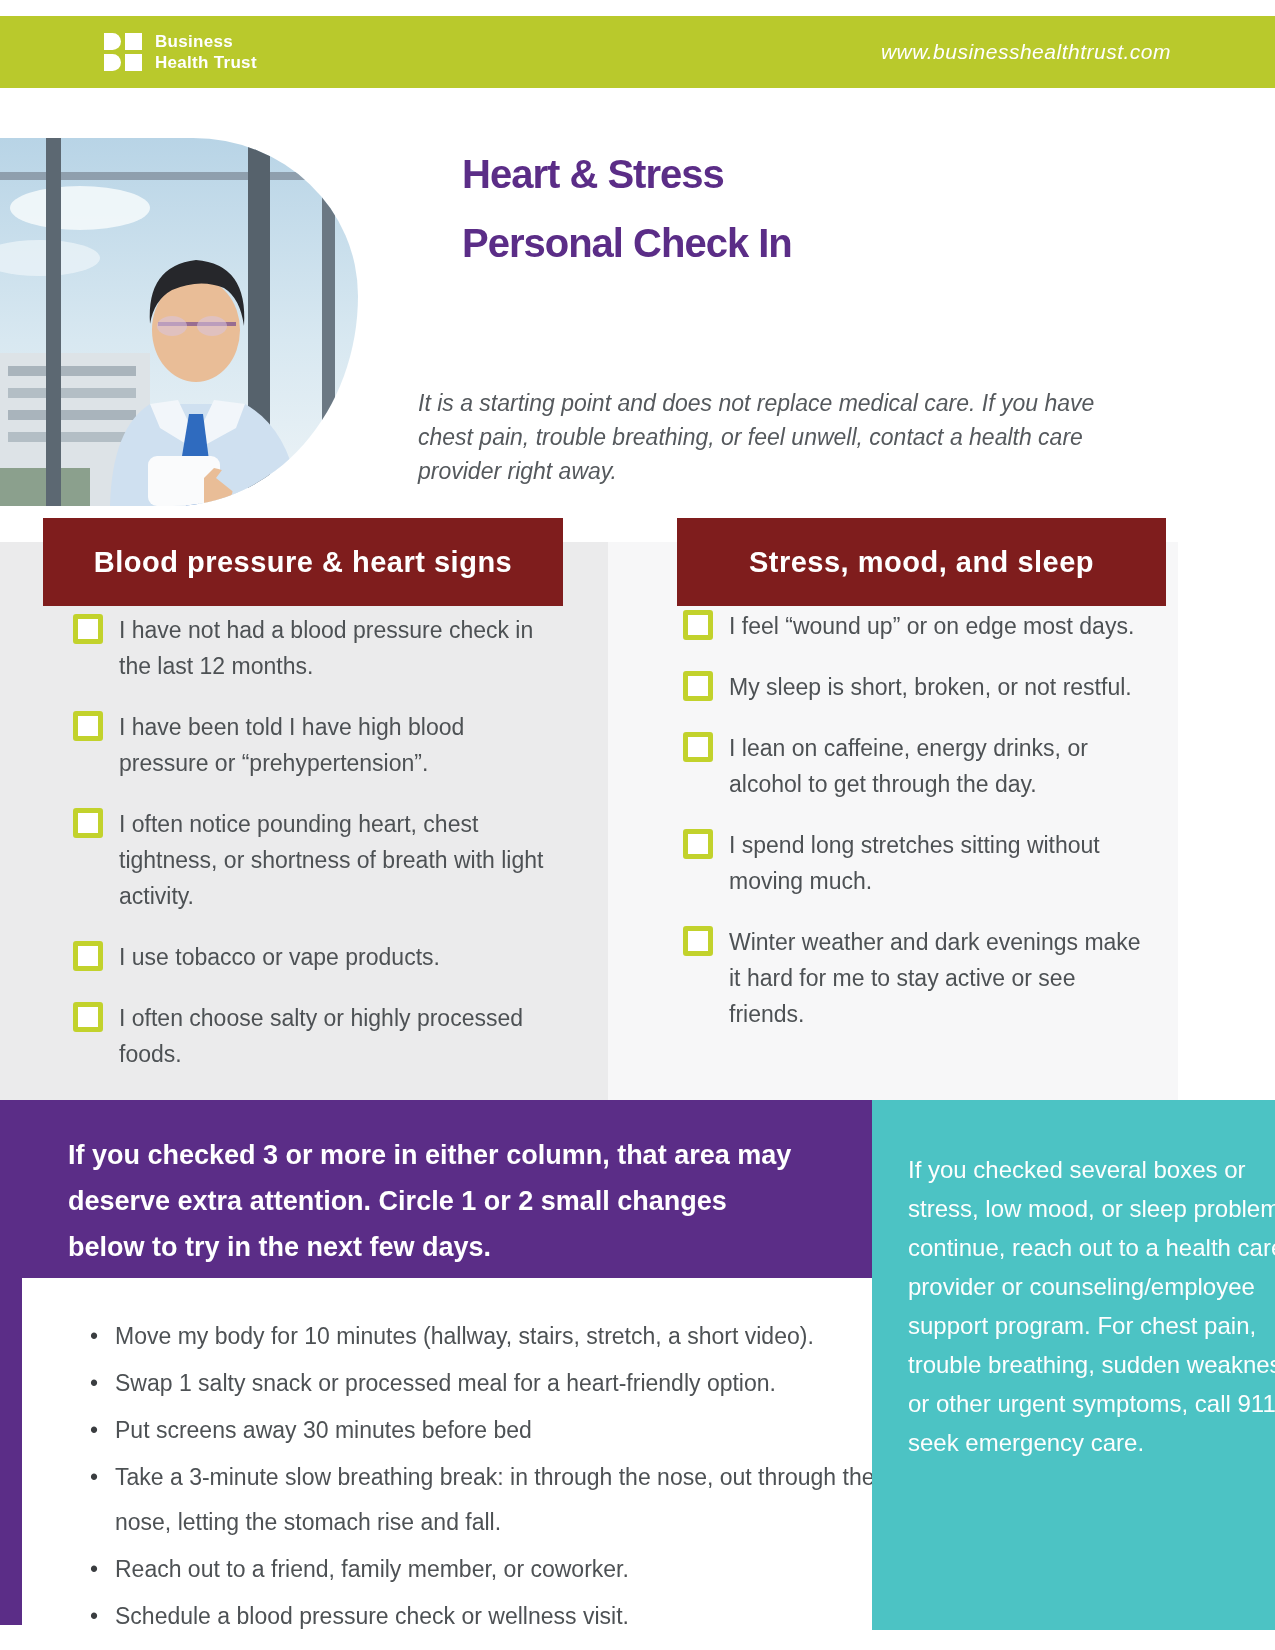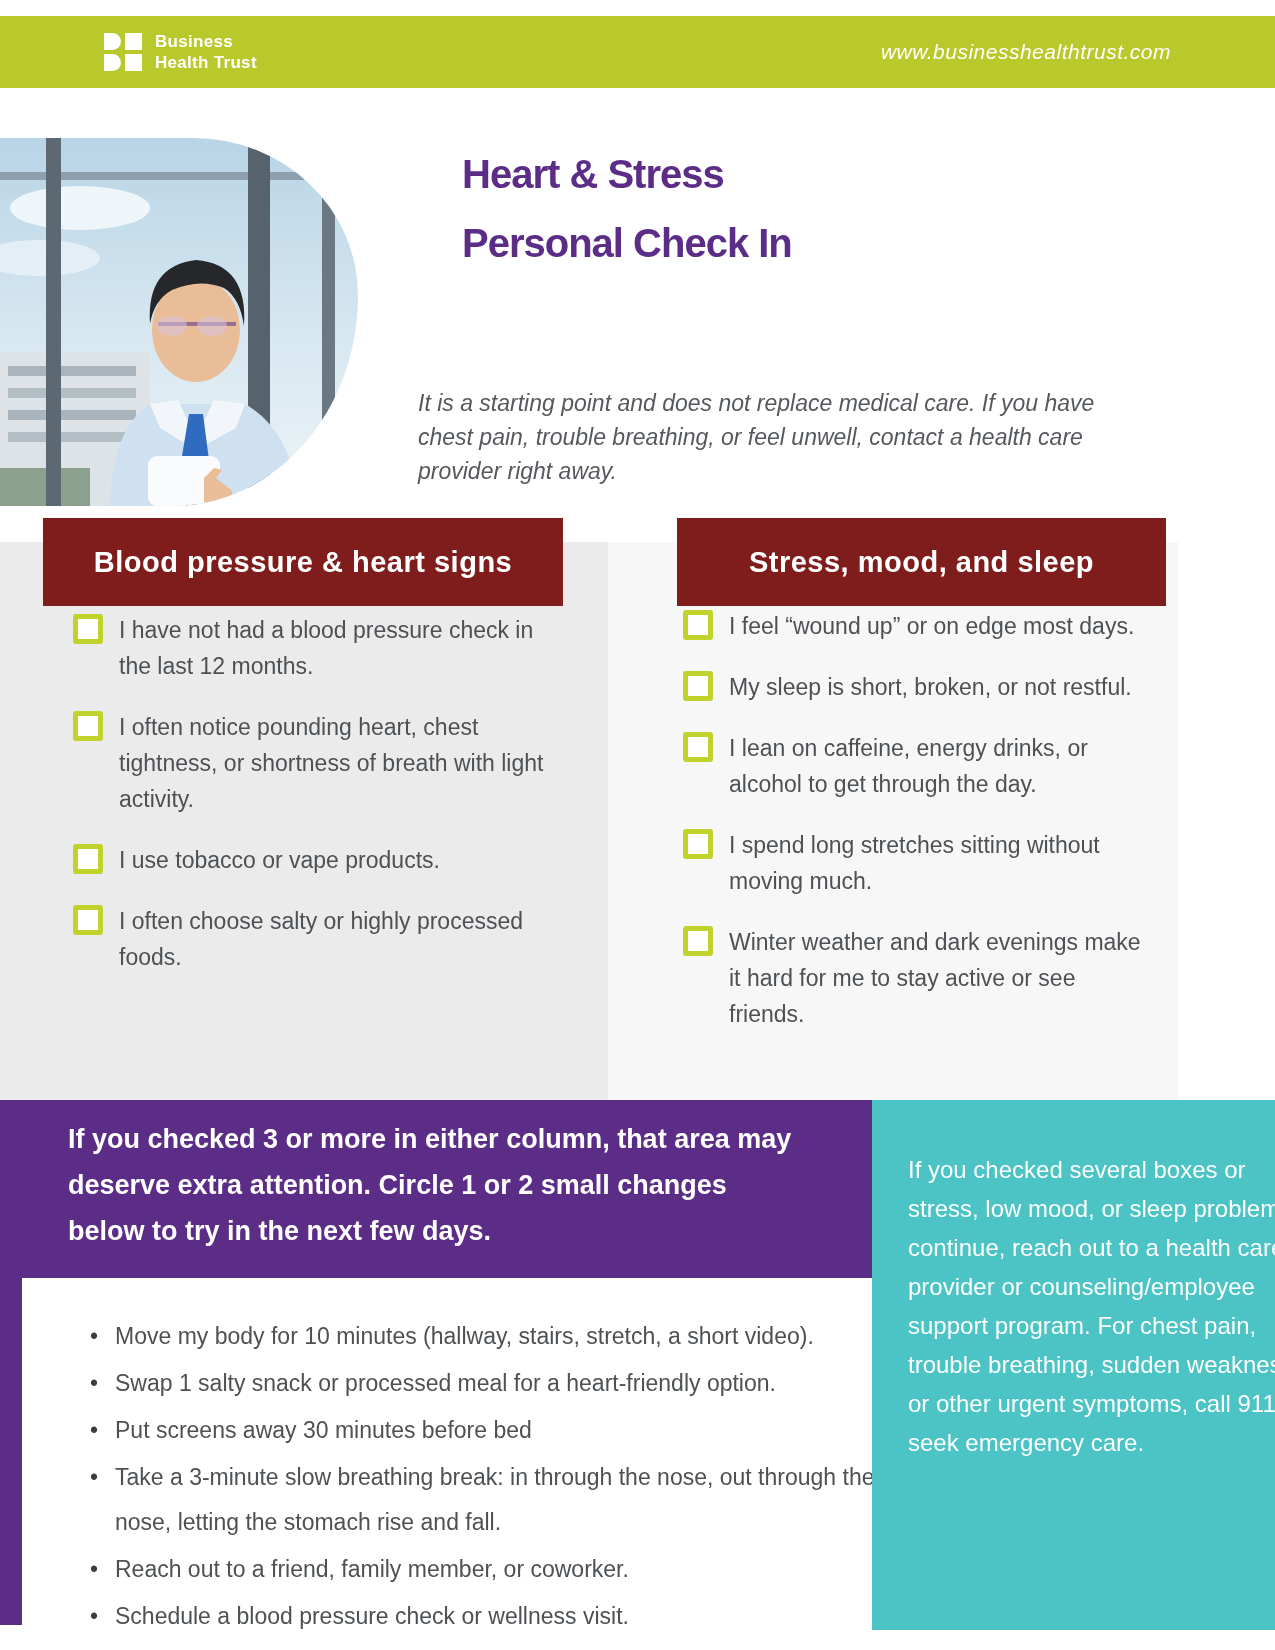--- a/index.html
+++ b/index.html
@@ -40,21 +40,21 @@
   .checklist{position:absolute;list-style:none;margin:0;padding:0;}
   .checklist.left{left:73px;top:612px;width:475px;}
   .checklist.right{left:683px;top:608px;width:465px;}
   .check-item{display:flex;gap:16px;margin-bottom:25px;}
   .checkbox{flex:none;width:30px;height:30px;box-sizing:border-box;margin-top:2px;
             border:5px solid #c2d22c;border-radius:3px;background:#fff;}
   .check-label{color:#4d5154;font-size:23px;line-height:36px;}
 
   
   .action-band{position:absolute;left:0;top:1100px;width:872px;height:525px;background:#5b2d87;}
-  .action-heading{padding:16px 70px 0 68px;color:#fff;font-size:27px;line-height:46px;font-weight:800;}
+  .action-heading{padding:32px 70px 0 68px;color:#fff;font-size:27px;line-height:46px;font-weight:800;}
   .changes-box{position:absolute;left:22px;top:1278px;width:937px;height:347px;background:#fff;}
   .changes-list{list-style:none;margin:0;padding:36px 34px 0 66px;}
   .changes-list li{position:relative;padding-left:27px;color:#4d5154;
                    font-size:23px;line-height:45px;margin-bottom:2px;}
   .changes-list li::before{content:"\2022";position:absolute;left:2px;top:0;color:#3a3d40;}
 
   .support-box{position:absolute;left:872px;top:1100px;width:480px;height:530px;background:#4cc3c4;
                box-sizing:border-box;padding:50px 38px 0 36px;}
   .support-text{color:#fdfefe;font-size:24px;line-height:39px;font-weight:400;}
 </style>
@@ -136,20 +136,24 @@
   <div class="col-header left">Blood pressure &amp; heart signs</div>
   <div class="col-header right">Stress, mood, and sleep</div>
 
   <ul class="checklist left">
 
       <li class="check-item">
         <span class="checkbox"></span>
         <span class="check-label">I have not had a blood pressure check in the last 12 months.</span>
       </li>
 
+      <li class="check-item">
+        <span class="checkbox"></span>
+        <span class="check-label">I have been told I have high blood pressure or “prehypertension”.</span>
+      </li>
 
       <li class="check-item">
         <span class="checkbox"></span>
         <span class="check-label">I often notice pounding heart, chest tightness, or shortness of breath with light activity.</span>
       </li>
 
       <li class="check-item">
         <span class="checkbox"></span>
         <span class="check-label">I use tobacco or vape products.</span>
       </li>

